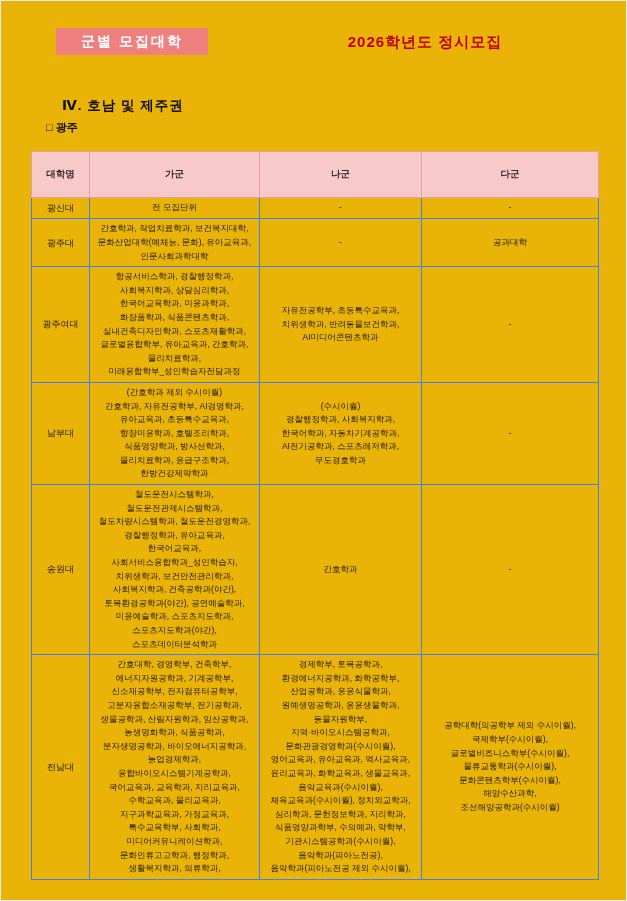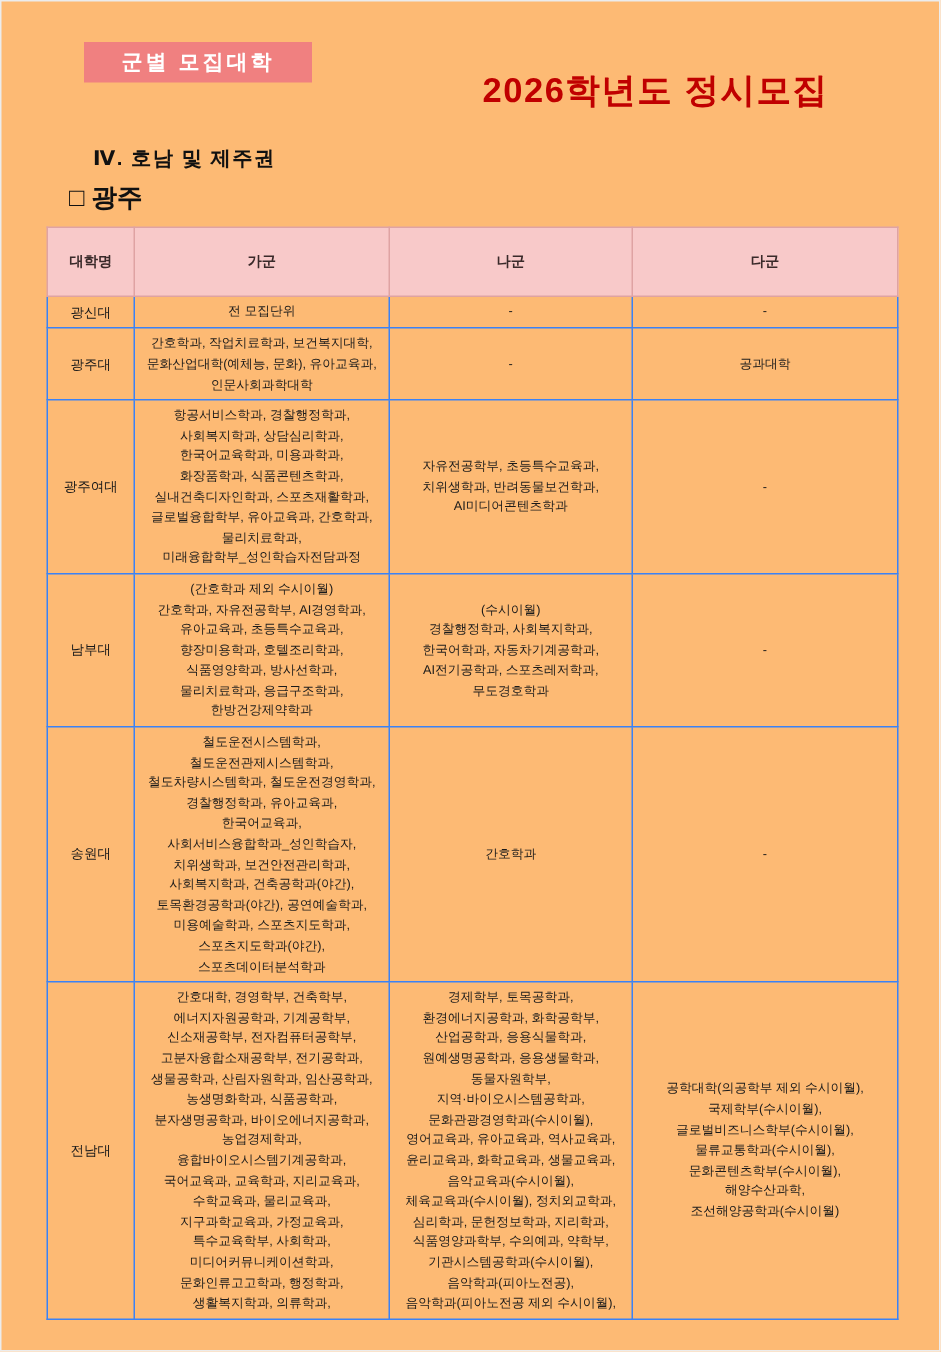--- a/index.html
+++ b/index.html
@@ -1,46 +1,46 @@
 <!DOCTYPE html>
 <html><head>
 <meta charset="utf-8">
 <style>
   * { box-sizing: border-box; }
   html,body { margin:0; padding:0; background:#ffffff; }
   .page {
     position: relative;
     width: 627px; height: 901px;
-    background: #fdba74;
+    background: #eab308;
     font-family: "Liberation Sans", "DejaVu Sans", sans-serif;
     color: #1a1a1a;
     overflow: hidden;
     border: 1px solid #ececec;
   }
   .badge {
     position: absolute; left: 55px; top: 27px;
     width: 152px; height: 27px;
     background: #f08080;
     color: #ffffff;
     font-weight: bold; font-size: 14px; letter-spacing: 2px;
     display: flex; align-items: center; justify-content: center;
   }
   .title {
     position: absolute; left: 300px; top: 28px; width: 240px;
-    margin: 16px; text-align: center;
-    font-size: 23px; font-weight: bold; letter-spacing: 1px;
+    margin: 4px; text-align: center;
+    font-size: 15px; font-weight: bold; letter-spacing: 1px;
     color: #c00000;
   }
   .section {
     position: absolute; left: 45px; top: 80px; margin: 16px;
     font-size: 13.5px; font-weight: bold; color: #111111; letter-spacing: 1px;
   }
   .subsection {
     position: absolute; left: 45px; top: 119px; margin: 0;
-    font-size: 17px; font-weight: bold; color: #111111;
+    font-size: 11px; font-weight: bold; color: #111111;
   }
   table.adm {
     position: absolute; left: 30px; top: 150px;
     width: 567px;
     border-collapse: collapse;
     table-layout: fixed;
   }
   table.adm th {
     background: #f8c9c9;
     border: 1px solid #dfa3a3;

